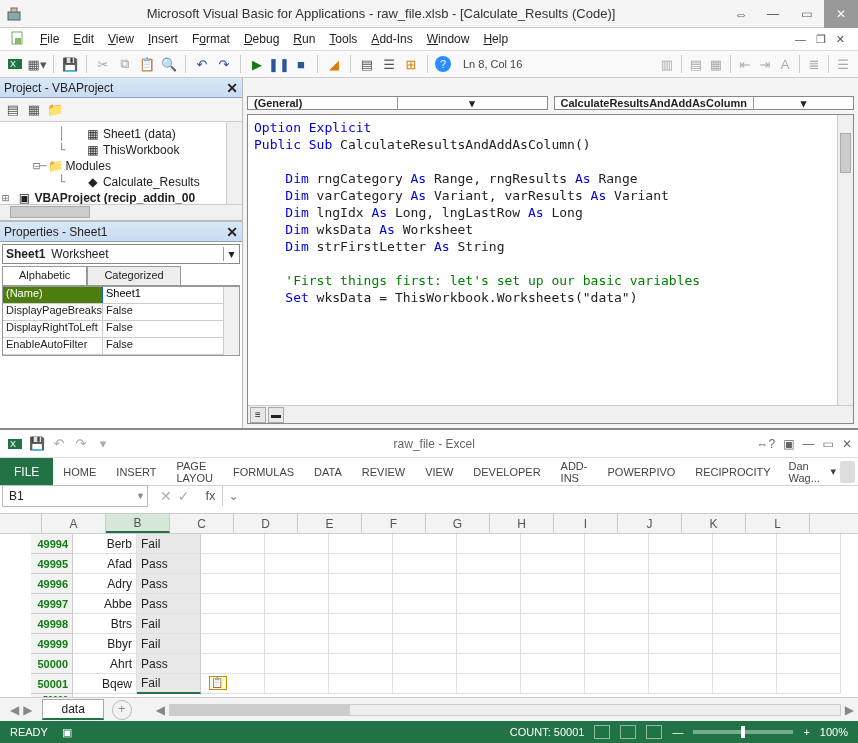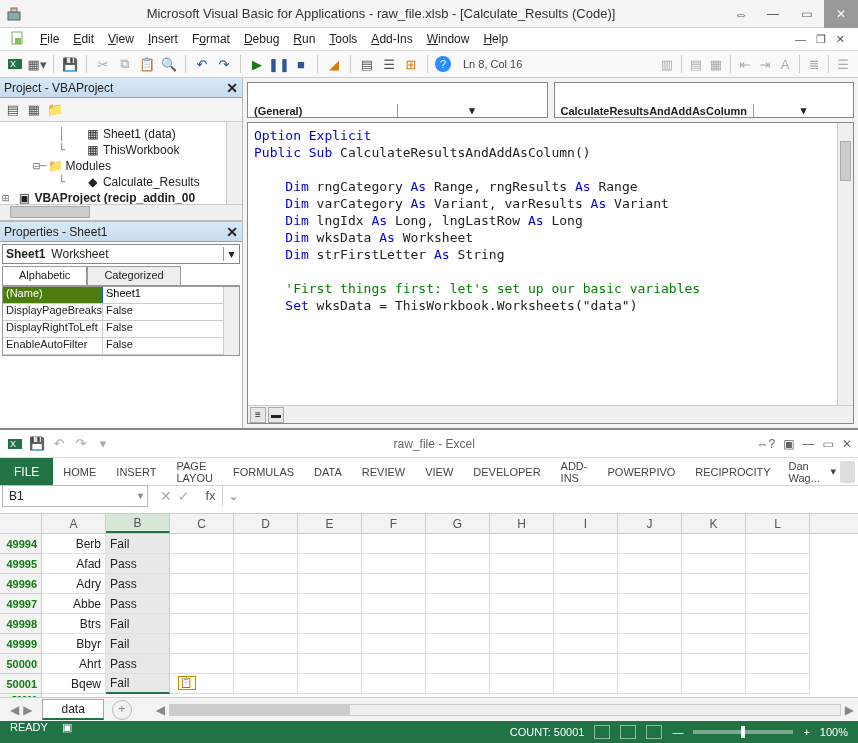--- a/index.html
+++ b/index.html
@@ -48,21 +48,21 @@
 .prop-grid { margin: 0 2px; border: 1px solid #999; font-size: 11px; position: relative; }
 .prop-row { display: flex; height: 17px; border-bottom: 1px solid #ccc; }
 .prop-row .k { width: 100px; padding-left: 3px; border-right: 1px solid #ccc; }
 .prop-row .v { flex: 1; padding-left: 3px; }
 .prop-row.sel { background: #4d7c0f; color: #fff; }
 .prop-row.sel .v { background: #fff; color: #000; }
 .prop-row.sel .k { border-right: 1px solid #0a64c8; }
 .prop-scroll { position: absolute; right: 0; top: 0; bottom: 0; width: 16px; background: #f0f0f0; border-left: 1px solid #ccc; }
 .code-pane { flex: 1; display: flex; flex-direction: column; background: #f4f4f4; }
 .code-combos { display: flex; padding: 4px; gap: 6px; }
-.code-combo { flex: 1; display: flex; border: 1px solid #888; background: #fff; height: 36px; align-items: flex-end; }
+.code-combo { flex: 1; display: flex; border: 1px solid #888; background: #fff; height: 14px; align-items: center; margin-top: 14px; }
 .code-combo span { padding: 0 6px; font-weight: bold; font-size: 11px; flex: 1; }
 .code-combo .dd { width: 18px; border-left: 1px solid #999; text-align: center; }
 .code-area { flex: 1; margin: 0 4px 4px 4px; border: 1px solid #888; background: #fff; display: flex; flex-direction: column; position: relative; }
 .code-text { flex: 1; font-family: Consolas, monospace; font-size: 13px; padding: 4px 6px; white-space: pre; line-height: 17px; overflow: hidden; }
 .code-text .kw { color: #0000d8; }
 .code-text .cm { color: #008000; }
 .code-vscroll { position: absolute; right: 0; top: 0; bottom: 18px; width: 16px; background: #f0f0f0; border-left: 1px solid #ccc; }
 .code-vscroll .thumb { position: absolute; top: 18px; left: 2px; right: 2px; height: 40px; background: #ccc; border: 1px solid #aaa; }
 .code-hscroll { position: absolute; left: 0; right: 0; bottom: 0; height: 18px; background: #f0f0f0; border-top: 1px solid #ccc; display: flex; align-items: center; }
 .code-hscroll .navbtn { width: 16px; height: 16px; border: 1px solid #aaa; margin-left: 2px; display: flex; align-items: center; justify-content: center; font-size: 10px; background: #e8e8e8; }
@@ -79,35 +79,35 @@
 .name-box { width: 146px; height: 22px; border: 1px solid #bbb; display: flex; align-items: center; padding: 0 6px; font-size: 12px; position: relative; }
 .name-box .dd { position: absolute; right: 2px; font-size: 9px; color: #888; }
 .fx-btns { display: flex; gap: 6px; padding: 0 10px; color: #aaa; font-size: 14px; align-items: center; }
 .fx-label { font-size: 13px; color: #555; padding: 0 4px; }
 .fx-input { flex: 1; height: 22px; border: none; padding: 0 6px; color: #777; font-size: 12px; }
 .grid-wrap { flex: 1; display: flex; flex-direction: column; overflow: hidden; background: #fff; }
 .col-head { display: flex; height: 20px; border-bottom: 1px solid #ccc; background: #f3f3f3; }
 .col-head .corner { width: 42px; border-right: 1px solid #ccc; }
 .col-head .ch { width: 64px; text-align: center; border-right: 1px solid #ccc; color: #555; font-size: 12px; display: flex; align-items: center; justify-content: center; }
 .col-head .ch.sel { background: #d8e8d8; }
-.grid-rows { flex: 1; overflow: hidden; position: relative; }
+.grid-rows { flex: 1; overflow: hidden; position: relative; margin-left: 31px; }
 .grow { display: flex; height: 20px; }
 .grow .rh { width: 42px; text-align: right; padding-right: 4px; background: #f3f3f3; border-right: 1px solid #ccc; border-bottom: 1px solid #ccc; color: #107c10; font-size: 11px; font-weight: bold; display: flex; align-items: center; justify-content: flex-end; }
 .grow .cell { width: 64px; border-right: 1px solid #e0e0e0; border-bottom: 1px solid #e0e0e0; font-size: 12px; display: flex; align-items: center; padding: 0 4px; }
 .grow .cell.r { justify-content: flex-end; }
 .grow .cell.sel { background: #e8e8e8; border-right: 1px solid #ccc; }
 .paste-icon { position: absolute; left: 178px; top: 142px; width: 18px; height: 14px; border: 1px solid #c80; background: #ffd; font-size: 10px; text-align: center; }
 .sheet-tabs { height: 24px; display: flex; align-items: center; border-top: 1px solid #ccc; background: #f3f3f3; }
 .sheet-nav { padding: 0 10px; color: #888; display: flex; gap: 4px; }
 .sheet-tab { padding: 2px 18px; border: 1px solid #aaa; background: #fff; border-bottom: 2px solid #217346; font-size: 12px; }
 .sheet-add { width: 20px; height: 20px; border: 1px solid #bbb; border-radius: 50%; margin-left: 8px; text-align: center; line-height: 17px; color: #888; }
 .hscroll { flex: 1; margin-left: 20px; display: flex; align-items: center; }
 .hscroll .bar { flex: 1; height: 12px; background: #eee; border: 1px solid #ccc; position: relative; }
 .hscroll .thumb { position: absolute; left: 0; width: 180px; height: 100%; background: #ccc; }
-.statusbar { height: 22px; background: #217346; color: #fff; display: flex; padding: 0 10px; font-size: 11px; gap: 14px; }
+.statusbar { height: 22px; background: #217346; color: #fff; display: flex; align-items: center; padding: 0 10px; font-size: 11px; gap: 14px; }
 .statusbar .right { margin-left: auto; display: flex; align-items: center; gap: 10px; }
 .zoom-slider { width: 100px; height: 4px; background: rgba(255,255,255,0.4); position: relative; }
 .zoom-slider .thumb { position: absolute; left: 48px; top: -4px; width: 4px; height: 12px; background: #fff; }
 .sb-icon { width: 16px; height: 14px; border: 1px solid rgba(255,255,255,0.5); }
 </style>
 </head>
 <body>
 
 <div class="titlebar">
   <div class="icon-box">

